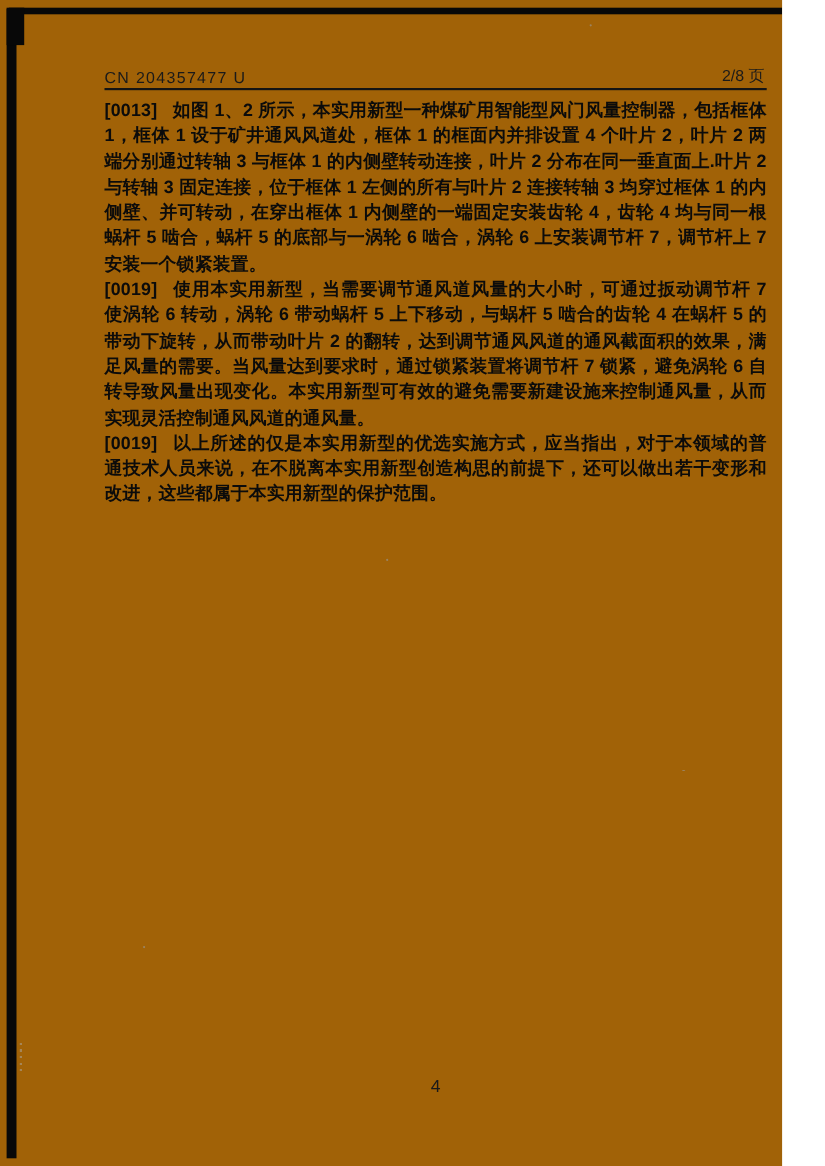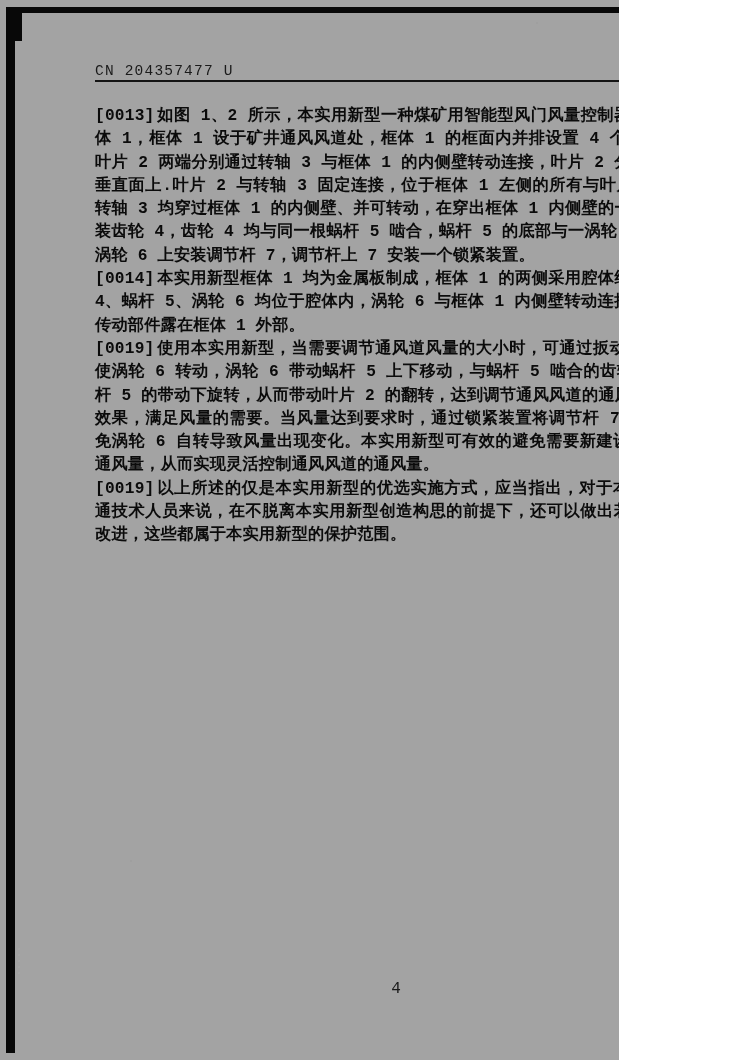--- a/index.html
+++ b/index.html
@@ -1,19 +1,19 @@
 <!DOCTYPE html>
 <html><head>
 <meta charset="utf-8">
 <style>
   html,body { margin:0; padding:0; background:#ffffff; }
   .page {
-    position:relative; width:619px; height:1060px;
-    background:#a3a3a3; overflow:hidden;
-    font-family:Liberation Mono, monospace;
+    position:relative; width:711px; height:1060px;
+    background:#a16207; overflow:hidden;
+    font-family:Liberation Sans, sans-serif;
     color:#0e0e0e;
   }
   
   .edge-top   { position:absolute; left:8px;  top:7px;  width:732px; height:6px;  background:#080808; }
   .edge-left  { position:absolute; left:6px;  top:8px;  width:9px;   height:1045px; background:#080808; }
   .edge-corner{ position:absolute; left:6px;  top:7px;  width:16px;  height:34px; background:#080808; }
   .edge-tick  { position:absolute; left:735px; top:8px; width:5px;   height:19px; background:#080808; }
   .scratch    { position:absolute; left:18px; top:948px; width:2px; height:30px;
                 background:repeating-linear-gradient(#aaa 0 2px, transparent 2px 6px); opacity:.5; }
   .speck { position:absolute; width:2px; height:2px; background:#9a9a9a; opacity:.6; border-radius:50%; }
@@ -26,21 +26,21 @@
   .doc-title  { position:absolute; left:257px; bottom:1px; font-size:20.5px; font-weight:bold;
                 letter-spacing:27px; color:#090909; white-space:nowrap; }
   .page-indicator { position:absolute; right:2px; bottom:2px; font-size:14.5px; color:#1a1a1a; }
   .header-rule { position:absolute; left:95px; top:80px; width:602px; height:2px; background:#141414; }
 
   
   .bodytext {
     position:absolute; left:95px; top:89px; width:602px;
     font-size:16.2px; line-height:23.3px; letter-spacing:0.2px;
     text-align:justify; text-justify:inter-ideograph;
-    font-weight:600; color:#0b0b0b;margin-top:16px;
+    font-weight:600; color:#0b0b0b;
   }
   .bodytext p { margin:0; }
   .pnum { display:inline-block; width:62px; font-weight:600; }
 
   
   .footer-pagenum { position:absolute; left:95px; top:980px; width:602px;
                     text-align:center; font-size:16px; color:#1a1a1a; }
 </style>
 </head>
 <body>
@@ -58,20 +58,19 @@
   <div class="speck s4"></div>
 
   <div class="header">
     <span class="doc-number">CN 204357477 U</span>
     <span class="page-indicator">2/8 页</span>
   </div>
   <div class="header-rule"></div>
 
   <div class="bodytext">
     <p><span class="pnum">[0013]</span><span>如图 1、2 所示，本实用新型一种煤矿用智能型风门风量控制器，包括框体 1，框体 1 设于矿井通风风道处，框体 1 的框面内并排设置 4 个叶片 2，叶片 2 两端分别通过转轴 3 与框体 1 的内侧壁转动连接，叶片 2 分布在同一垂直面上.叶片 2 与转轴 3 固定连接，位于框体 1 左侧的所有与叶片 2 连接转轴 3 均穿过框体 1 的内侧壁、并可转动，在穿出框体 1 内侧壁的一端固定安装齿轮 4，齿轮 4 均与同一根蜗杆 5 啮合，蜗杆 5 的底部与一涡轮 6 啮合，涡轮 6 上安装调节杆 7，调节杆上 7 安装一个锁紧装置。</span></p>
-    <p><span class="pnum">[0014]</span><span>本实用新型框体 1 均为金属板制成，框体 1 的两侧采用腔体结构，齿轮 4、蜗杆 5、涡轮 6 均位于腔体内，涡轮 6 与框体 1 内侧壁转动连接，可避免传动部件露在框体 1 外部。</span></p>
     <p><span class="pnum">[0019]</span><span>使用本实用新型，当需要调节通风道风量的大小时，可通过扳动调节杆 7 使涡轮 6 转动，涡轮 6 带动蜗杆 5 上下移动，与蜗杆 5 啮合的齿轮 4 在蜗杆 5 的带动下旋转，从而带动叶片 2 的翻转，达到调节通风风道的通风截面积的效果，满足风量的需要。当风量达到要求时，通过锁紧装置将调节杆 7 锁紧，避免涡轮 6 自转导致风量出现变化。本实用新型可有效的避免需要新建设施来控制通风量，从而实现灵活控制通风风道的通风量。</span></p>
     <p><span class="pnum">[0019]</span><span>以上所述的仅是本实用新型的优选实施方式，应当指出，对于本领域的普通技术人员来说，在不脱离本实用新型创造构思的前提下，还可以做出若干变形和改进，这些都属于本实用新型的保护范围。</span></p>
   </div>
 
   <div class="footer-pagenum">4</div>
 
 </div>
 
 </body></html>

